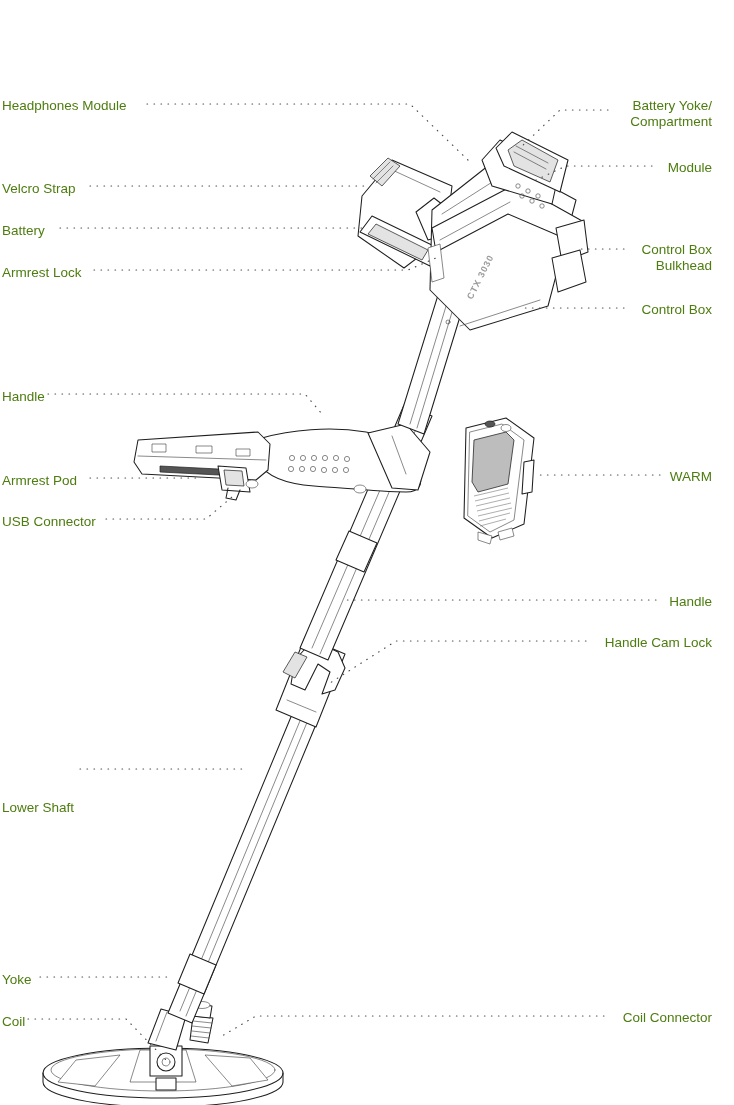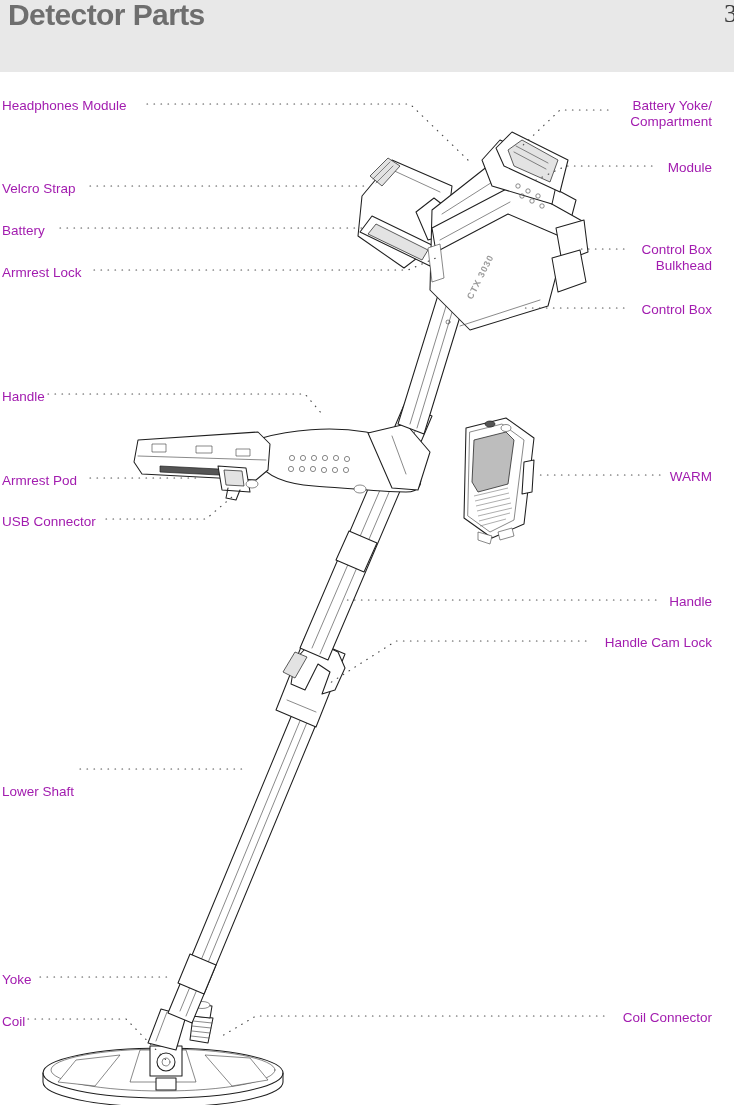--- a/index.html
+++ b/index.html
@@ -53,21 +53,21 @@
     width: 734px;
     height: 1105px;
     pointer-events: none;
   }
 
   
   .callout {
     position: absolute;
     font-family: "Liberation Sans", sans-serif;
     font-size: 13.5px;
-    color: #a21caf;
+    color: #4d7c0f;
     white-space: pre;
     line-height: 16px;
   }
   .callout.left  { text-align: left; }
   .callout.right { text-align: right; }
 
   
   #leaders {
     position: absolute;
     left: 0; top: 0;
@@ -91,24 +91,20 @@
   .fg   { fill: #bdbdbd; stroke: #2a2a2a; stroke-width: 0.8;  stroke-linejoin: round; }
   .fgl  { fill: #e3e3e3; stroke: #2a2a2a; stroke-width: 0.75; stroke-linejoin: round; }
   .fdk  { fill: #555555; stroke: #1f1f1f; stroke-width: 0.7;  stroke-linejoin: round; }
   .brand{ fill: #9a9a9a; font-family: "Liberation Sans", sans-serif; font-weight: bold; font-size: 9px; letter-spacing: 1px; }
 </style>
 </head>
 <body>
 
 <div id="page" style="background: rgb(255, 255, 255);">
 
-  <div id="header-band" style="background: rgb(232, 232, 232);">
-    <div id="page-title" style="color: rgb(110, 110, 110);">Detector Parts</div>
-    <div id="page-number">3</div>
-  </div>
 
   <svg id="artwork" viewBox="0 0 734 1105">
 
     <g>
       <ellipse class="fw" cx="163" cy="1073" rx="120" ry="25"></ellipse>
       <path class="ln" d="M43 1073 L43 1082 A120 25 0 0 0 283 1082 L283 1073"></path>
       <ellipse class="ln-t" cx="163" cy="1070" rx="112" ry="21"></ellipse>
 
       <path class="fw-t" d="M120 1055 L95 1086 L58 1082 L76 1060 Z"></path>
       <path class="fw-t" d="M205 1055 L232 1086 L268 1080 L250 1058 Z"></path>
@@ -301,21 +297,21 @@
     <path class="leader" d="M604 1016 L256 1016 L222 1036"></path>
   </svg>
 
   <div class="callout left" style="left:2px;  top:98px;">Headphones Module</div>
   <div class="callout left" style="left:2px;  top:181px;">Velcro Strap</div>
   <div class="callout left" style="left:2px;  top:223px;">Battery</div>
   <div class="callout left" style="left:2px;  top:265px;">Armrest Lock</div>
   <div class="callout left" style="left:2px;  top:389px;">Handle</div>
   <div class="callout left" style="left:2px;  top:473px;">Armrest Pod</div>
   <div class="callout left" style="left:2px;  top:514px;">USB Connector</div>
-  <div class="callout left" style="left:2px;  top:784px;">Lower Shaft</div>
+  <div class="callout left" style="left:2px;  top:800px;">Lower Shaft</div>
   <div class="callout left" style="left:2px;  top:972px;">Yoke</div>
   <div class="callout left" style="left:2px;  top:1014px;">Coil</div>
 
   <div class="callout right" style="right:22px; top:98px;">Battery Yoke/
 Compartment</div>
   <div class="callout right" style="right:22px; top:160px;">Module</div>
   <div class="callout right" style="right:22px; top:242px;">Control Box
 Bulkhead</div>
   <div class="callout right" style="right:22px; top:302px;">Control Box</div>
   <div class="callout right" style="right:22px; top:469px;">WARM</div>

